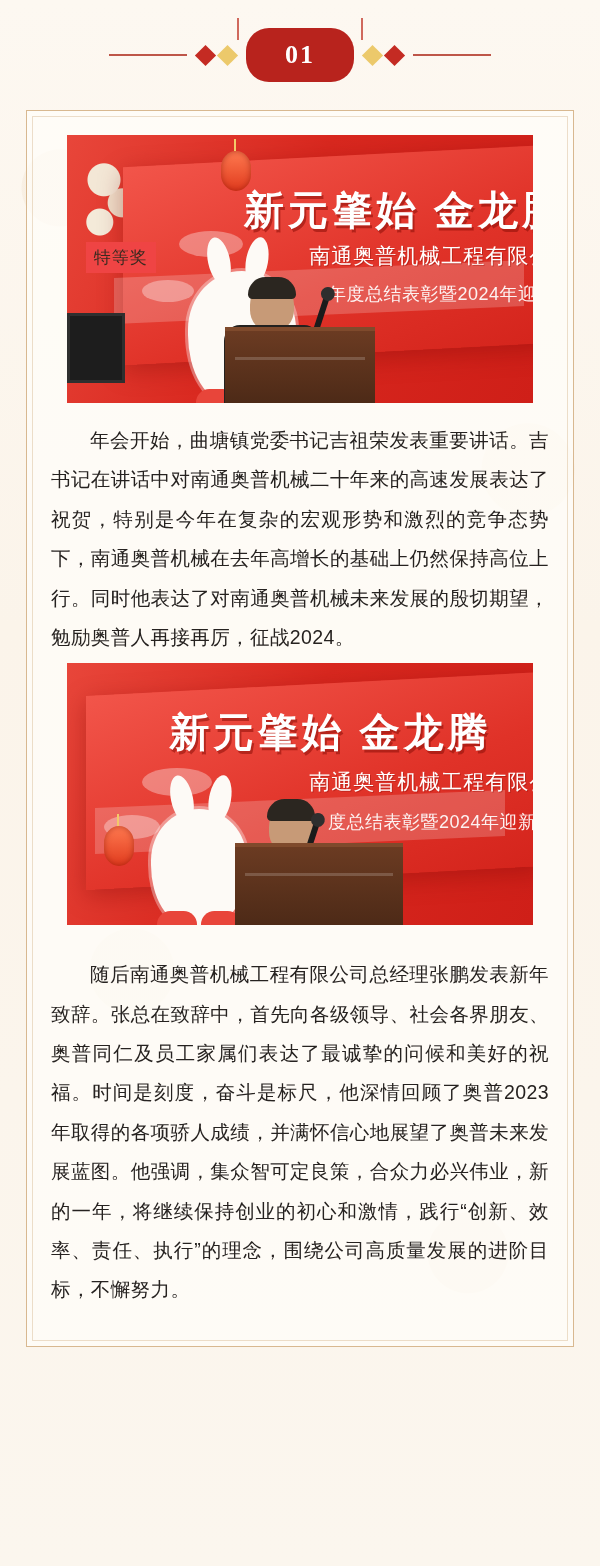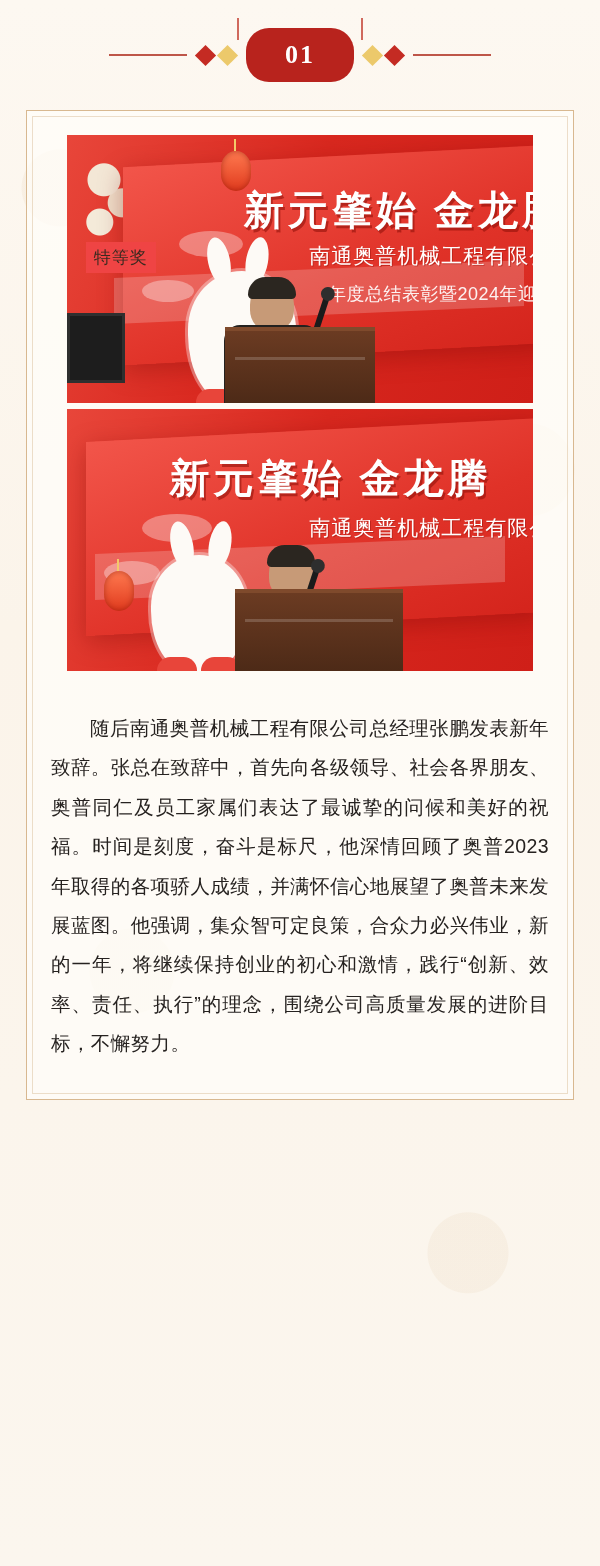--- a/index.html
+++ b/index.html
@@ -328,21 +328,21 @@
     font-size: 19.5px;
     line-height: 2.02;
     color: #262220;
     text-align: justify;
     text-justify: inter-ideograph;
     text-indent: 2em;
     margin: 18px 6px 6px 6px;
     font-family: "Liberation Sans", sans-serif;
     letter-spacing: .4px;
   }
-  .para-2 { margin-top: 38px; }
+  .para-2 { margin-top: 30px; }
 </style>
 </head>
 <body>
 
 <div class="bg-texture"></div>
 
 <div class="page">
 
   <div class="section-header">
     <div class="header-top-ticks">
@@ -391,30 +391,32 @@
         </div>
       </div>
       <div class="mic">
           <div class="mic-head"></div>
         </div>
       <div class="podium">
           <div class="podium-line"></div>
         </div>
     </div>
 
+    <p class="para">年会开始，曲塘镇党委书记吉祖荣发表重要讲话。吉书记在讲话中对南通奥普机械二十年来的高速发展表达了祝贺，特别是今年在复杂的宏观形势和激烈的竞争态势下，南通奥普机械在去年高增长的基础上仍然保持高位上行。同时他表达了对南通奥普机械未来发展的殷切期望，勉励奥普人再接再厉，征战2024。</p>
 
     <div class="photo photo-2">
       <div class="stage-bg"></div>
       <div class="banner-sheet" style="left:4%;width:98%;"></div>
       <div class="banner-white-strip" style="left:6%;top:52%;"></div>
       <div class="cloud" style="left:16%;top:40%;width:70px;height:28px;"></div>
       <div class="cloud" style="left:8%;top:58%;width:56px;height:24px;"></div>
       <div class="lantern" style="left:8%;top:62%;"></div>
       <div class="banner-title" style="left:22%;top:16%;">新元肇始 金龙腾</div>
       <div class="banner-sub" style="left:52%;top:40%;">南通奥普机械工程有限公司</div>
+      <div class="banner-sub2" style="left:56%;top:56%;">度总结表彰暨2024年迎新</div>
       <div class="bunny" style="left:18%;width:96px;height:116px;">
         <div class="bunny-foot" style="left:6px;"></div>
         <div class="bunny-foot" style="right:6px;"></div>
       </div>
       <div class="speaker" style="left:48%;">
         <div class="sp-head">
             <div class="sp-hair"></div>
           </div>
         <div class="sp-body">
           <div class="sp-shirt"></div>

